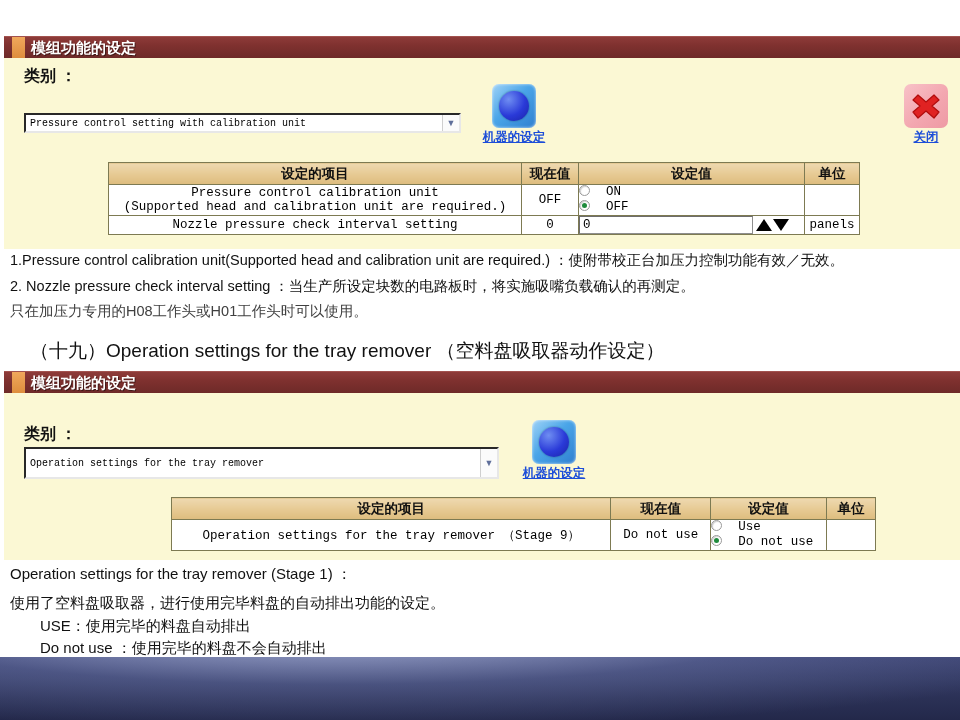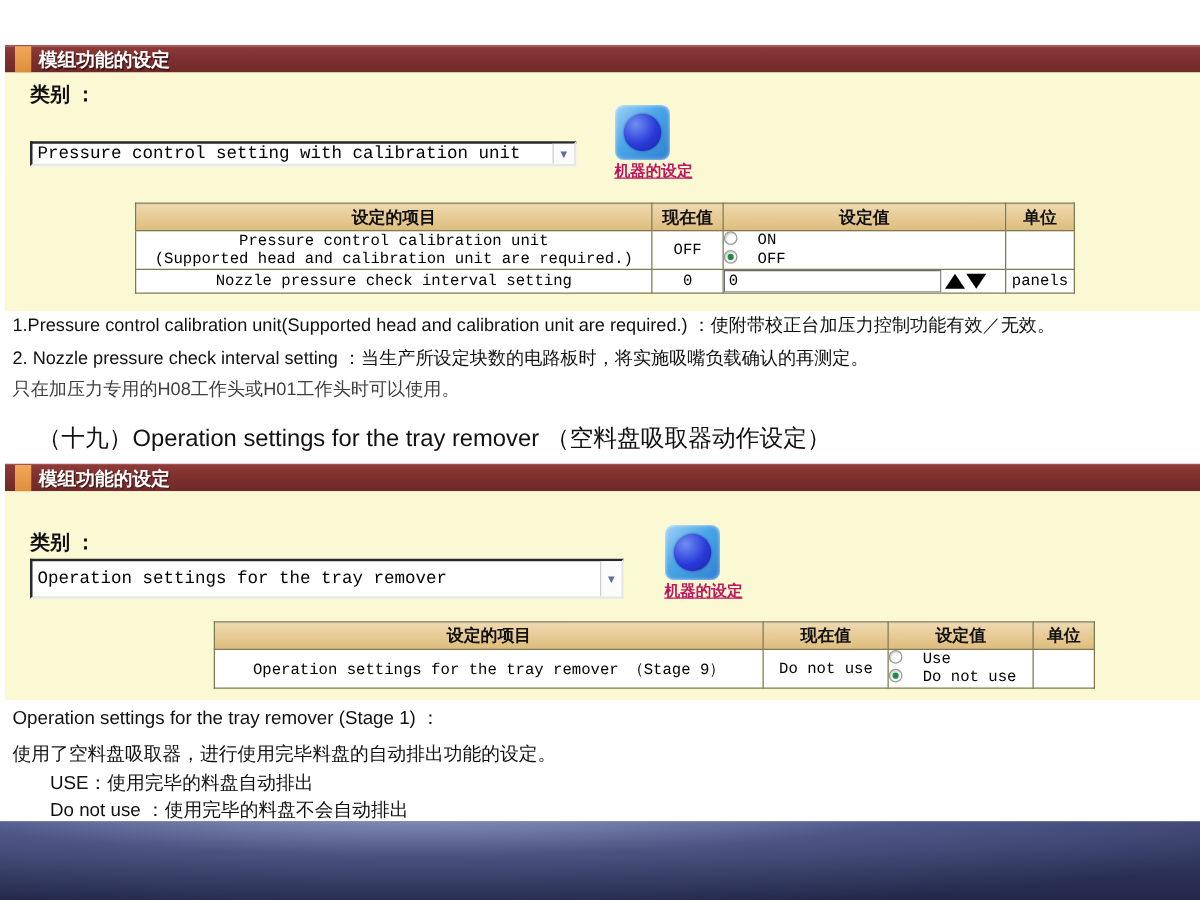--- a/index.html
+++ b/index.html
@@ -67,21 +67,21 @@
     background: #ffffff;
     border: 2px inset #9a9a9a;
     border-top-color: #7c7c7c; border-left-color: #7c7c7c;
     border-right-color: #e7e7e7; border-bottom-color: #e7e7e7;
     display: flex; align-items: center;
   }
   .combo .combo-text {
     flex: 1 1 auto;
     padding-left: 4px;
     font-family: "Liberation Mono", monospace;
-    font-size: 14px; color: #000; white-space: nowrap; overflow: hidden;
+    font-size: 10px; color: #000; white-space: nowrap; overflow: hidden;
   }
   .combo .combo-arrow {
     width: 17px; height: 100%;
     display: flex; align-items: center; justify-content: center;
     color: #5f6f9a; font-size: 9px;
     background: #fbfbfb;
     border-left: 1px solid #cfcfcf;
   }
 
   
@@ -99,24 +99,23 @@
     width: 30px; height: 30px; border-radius: 50%;
     background: radial-gradient(circle at 32% 28%, #6f8ef2 0%, #2a3ad8 55%, #1a23a8 100%);
     box-shadow: 0 0 2px rgba(0,0,0,.4);
   }
   .icon-close .glyph-box {
     background: linear-gradient(135deg,#f8c2c8 0%, #f3a7b0 55%, #ee9aa4 100%);
   }
   .icon-close svg { display: block; }
   .iconbtn .ib-label {
     margin-top: 1px;
-    font-size: 12.5px; color: #be185d; font-weight: bold;
+    font-size: 12.5px; color: #1d4ed8; font-weight: bold;
     text-decoration: underline;
     white-space: nowrap;
-    text-align: right;
   }
 
   
   table.settings {
     position: absolute;
     border-collapse: collapse;
     background: #ffffff;
     font-family: "Liberation Mono", monospace;
   }
   table.settings th, table.settings td {
@@ -199,20 +198,28 @@
         <div class="combo-arrow">▼</div>
       </div>
 
       <div class="iconbtn icon-machine" style="left:470px; top:26px; width:80px;">
         <div class="glyph-box">
           <div class="orb"></div>
         </div>
         <div class="ib-label">机器的设定</div>
       </div>
 
+      <div class="iconbtn icon-close" style="left:893px; top:26px; width:58px;">
+        <div class="glyph-box">
+          <svg width="32" height="32" viewBox="0 0 32 32" aria-hidden="true">
+            <path d="M8 5 L16 12 L24 5 L29 10 L22 16 L29 22 L24 28 L16 21 L8 28 L3 22 L10 16 L3 10 Z" fill="#e02222" stroke="#b00d0d" stroke-width="1.2" stroke-linejoin="round"></path>
+          </svg>
+        </div>
+        <div class="ib-label">关闭</div>
+      </div>
 
       <table class="settings" style="left:104px; top:104px; width:752px;">
         <thead>
           <tr>
             <th style="width:414px;">设定的项目</th>
             <th style="width:57px;">现在值</th>
             <th style="width:226px;">设定值</th>
             <th style="width:55px;">单位</th>
           </tr>
         </thead>

